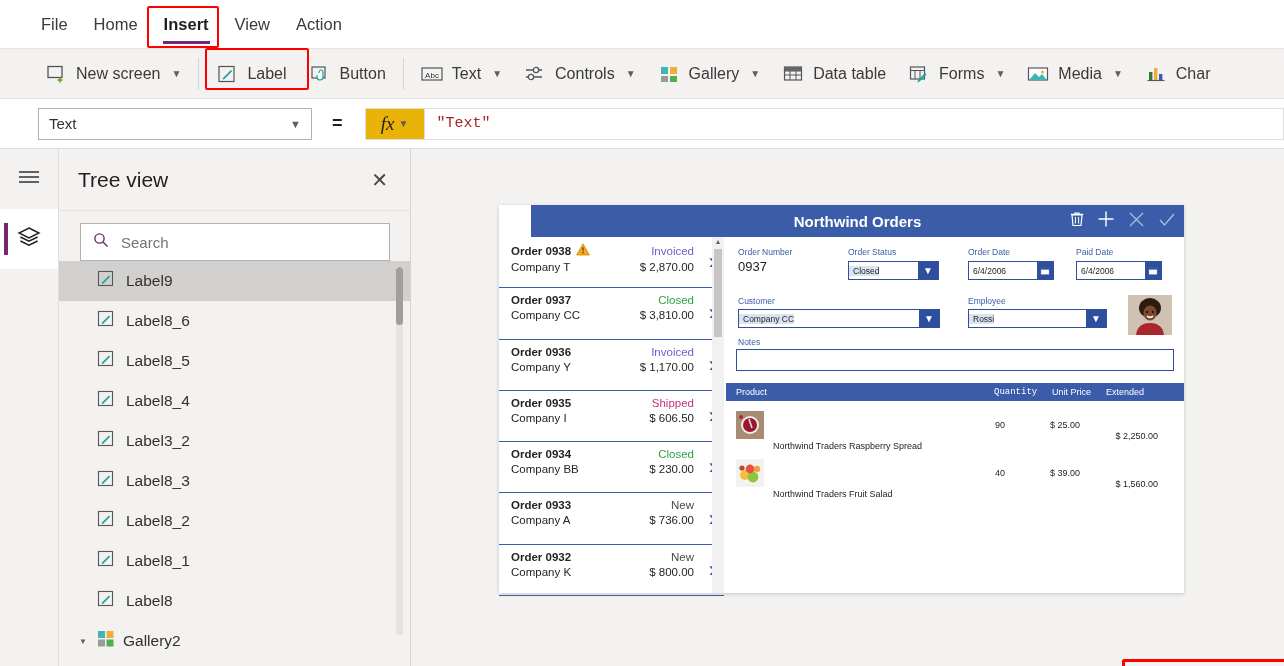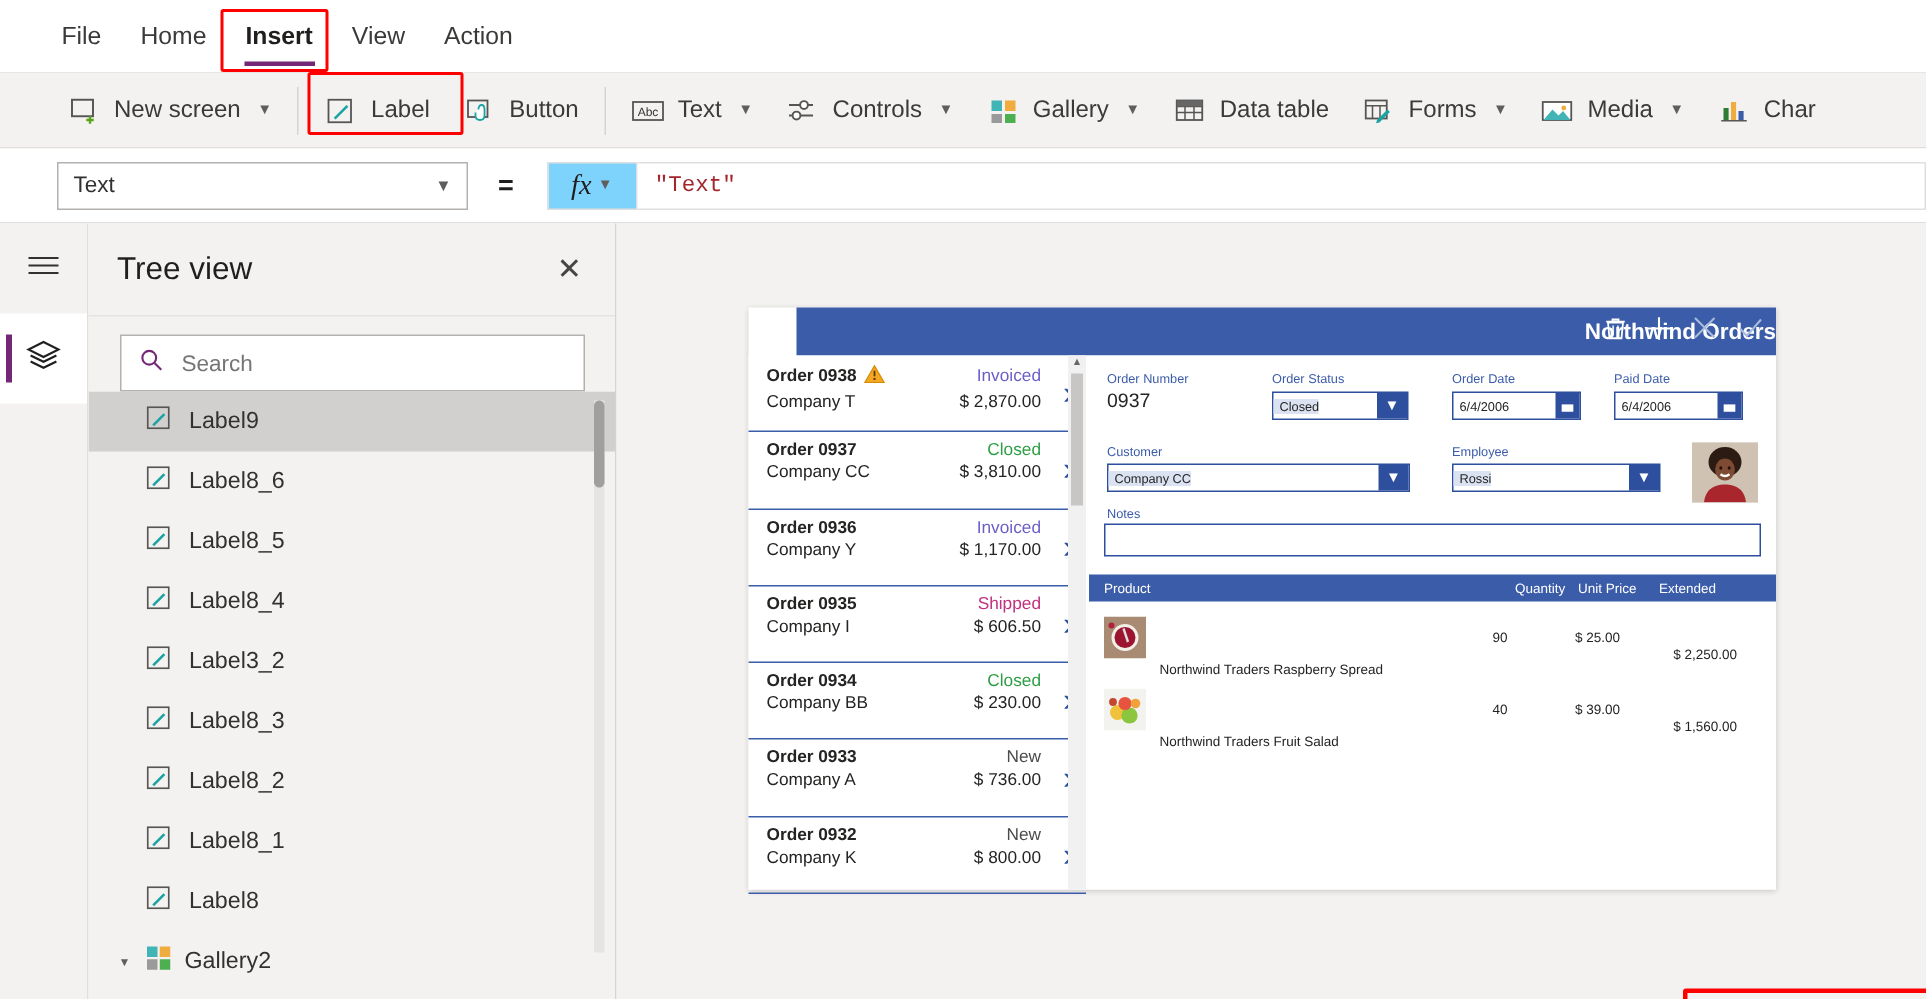--- a/index.html
+++ b/index.html
@@ -50,21 +50,21 @@
     background:#fff; border-bottom:1px solid #e1dfdd; display:flex; align-items:center;
   }
   .propsel {
     margin-left:38px; width:274px; height:32px; border:1px solid #b3b0ad; background:#fff;
     display:flex; align-items:center; justify-content:space-between; padding:0 10px;
     font-size:15px; color:#323130; cursor:pointer;
   }
   .propsel .chev { font-size:11px; color:#605e5c; }
   .eq { margin-left:20px; font-size:18px; font-weight:bold; color:#201f1e; }
   .fxbtn {
-    margin-left:22px; width:60px; height:32px; background:#7dd3fc; border:1px solid #e1dfdd;
+    margin-left:22px; width:60px; height:32px; background:#eab308; border:1px solid #e1dfdd;
     display:flex; align-items:center; justify-content:center; gap:4px; cursor:pointer;
   }
   .fxbtn .fx { font-family:"Liberation Serif", serif; font-style:italic; font-size:19px; color:#201f1e; }
   .fxbtn .chev { font-size:10px; color:#605e5c; }
   .fxinput {
     flex:1; height:32px; border:1px solid #e1dfdd; border-left:none; background:#fff;
     display:flex; align-items:center; padding-left:12px;
     font-family:"Liberation Mono", monospace; font-size:15px; color:#a4262c;
   }
 
@@ -116,21 +116,21 @@
   
   .canvas {
     position:absolute; top:149px; left:411px; width:873px; height:517px; background:#f3f2f1;
   }
   .app-frame {
     position:absolute; left:88px; top:56px; width:685px; height:388px;
     background:#fff; box-shadow:0 1px 4px rgba(0,0,0,.18);
   }
   .app-title {
     height:32px; background:#3b5ca8; display:flex; align-items:center;
-    position:relative; justify-content:flex-end;margin-left:32px;
+    position:relative; justify-content:center;margin-left:32px;
   }
   .app-title .t { color:#fff; font-size:15px; font-weight:bold; }
   .app-title .acts { position:absolute; right:8px; display:flex; align-items:center; gap:13px; }
   .app-body { display:flex; height:356px; }
 
   
   .gallery { width:225px; background:#fff; position:relative; }
   .grow {
     height:51.3px; border-bottom:1px solid #3b5ca8; position:relative;
     padding:6px 0 0 12px; display:flex; flex-direction:column; justify-content:flex-start;
@@ -173,21 +173,21 @@
     background:#c9b9a8;
   }
   .notes-lbl { position:absolute; left:14px; top:100px; font-size:8.5px; color:#3b5ca8; }
   .notes-box { position:absolute; left:12px; top:112px; right:10px; height:22px; border:1px solid #2d4f9e; background:#fff; }
 
   .ptbl { position:absolute; left:2px; right:0; top:146px; }
   .pth {
     height:18px; background:#3b5ca8; color:#fff; font-size:9px; display:flex; align-items:center;
     padding-left:10px;
   }
-  .pth .c2 { position:absolute; left:284px; }
+  .pth .c2 { position:absolute; left:268px;font-family:Liberation Mono, monospace; }
   .pth .c3 { position:absolute; left:326px; }
   .pth .c4 { position:absolute; left:380px; }
   .prow { height:48px; display:flex; align-items:center; position:relative; padding-left:10px; }
   .pimg { width:28px; height:28px; border-radius:1px; flex:0 0 auto; }
   .pname { margin-left:9px; font-size:9px; color:#252423;margin-top:42px; }
   .pq { position:absolute; left:258px; font-size:9px; color:#252423; width:32px; text-align:center; }
   .pu { position:absolute; left:316px; font-size:9px; color:#252423; width:38px; text-align:right; }
   .pe { position:absolute; left:382px; font-size:9px; color:#252423; width:50px; text-align:right;margin-top:22px; }
 
   

